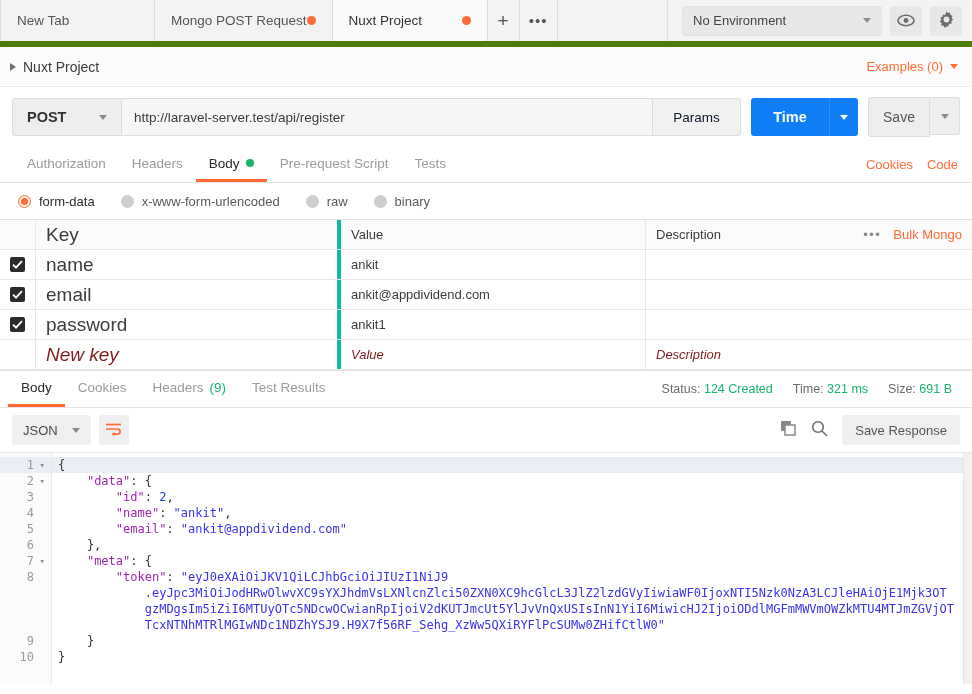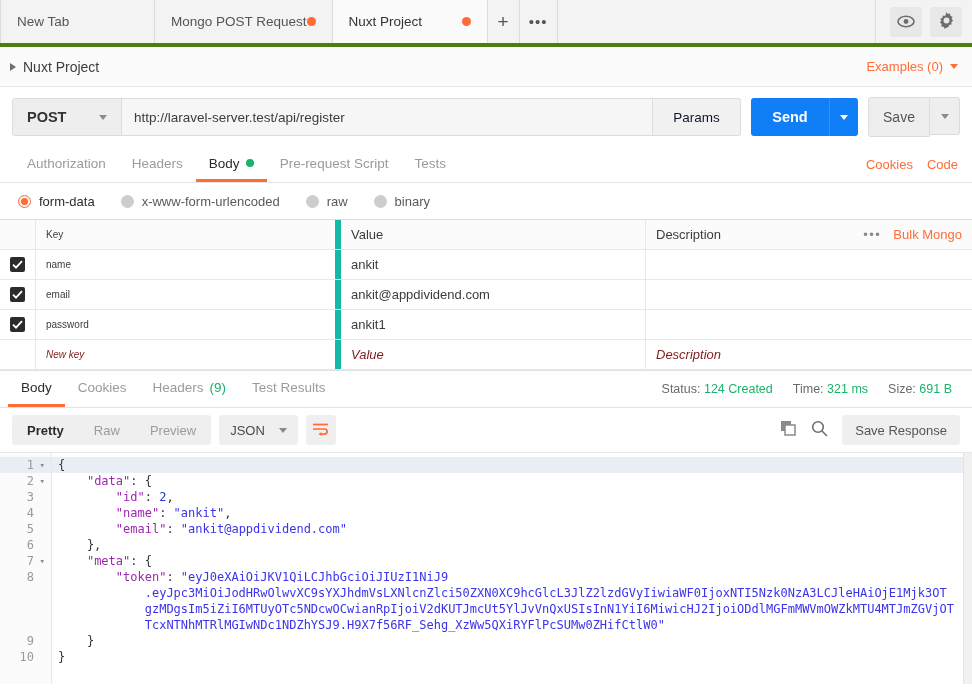--- a/index.html
+++ b/index.html
@@ -10,21 +10,21 @@
     font-size: 13px;
     color: #3c3c3c;
     overflow: hidden;
   }
 
   
   .tabbar {
     display: flex; align-items: stretch;
     height: 47px;
     background: #f3f3f3;
-    border-bottom: 4px solid #4d7c0f;
+    border-bottom: 6px solid #4d7c0f;
   }
   .tabs-left { display: flex; align-items: stretch; flex: 0 0 auto; }
   .tab {
     display: flex; align-items: center;
     padding: 0 16px;
     min-width: 155px;
     background: #f3f3f3;
     border-right: 1px solid #dcdcdc;
     font-size: 13.5px;
     color: #555;
@@ -242,22 +242,22 @@
     width: 15px; height: 15px;
     background: #2b2b2b; border-radius: 2px;
     display: flex; align-items: center; justify-content: center;
     cursor: pointer;
   }
   .chk svg { display: block; }
   .kv-key {
     flex: 0 0 305px;
     display: flex; align-items: center;
     padding: 0 10px;
-    border-right: 6px solid #14b8a6;
-    font-size: 10px;
+    border-right: 4px solid #14b8a6;
+    font-size: 19px;
     cursor: text;
   }
   .kv-val {
     flex: 0 0 305px;
     display: flex; align-items: center;
     padding: 0 10px;
     border-right: 1px solid #e8e8e8;
     font-size: 13px;
     cursor: text;
   }
@@ -381,20 +381,24 @@
     </div>
     <div class="tab active">
       <span class="tab-label">Nuxt Project</span>
       <span class="tab-dot"></span>
     </div>
     <div class="tab-plus">+</div>
     <div class="tab-more">•••</div>
   </div>
   <div class="tabbar-spacer"></div>
   <div class="tabbar-right">
+    <div class="env-select">
+      <span>No Environment</span>
+      <span class="caret"></span>
+    </div>
     <div class="icon-btn">
       <span>
         <svg width="18" height="13" viewBox="0 0 18 13">
             <ellipse cx="9" cy="6.5" rx="8" ry="5.2" fill="none" stroke="#6d6d6d" stroke-width="1.6"></ellipse>
             <circle cx="9" cy="6.5" r="2.4" fill="#6d6d6d"></circle>
           </svg>
       </span>
     </div>
     <div class="icon-btn">
       <span>
@@ -419,21 +423,21 @@
 <div class="urlrow">
   <div class="method-box">
     <span>POST</span>
     <span class="caret"></span>
   </div>
   <div class="url-box">
     <span>http://laravel-server.test/api/register</span>
   </div>
   <div class="params-btn">Params</div>
   <div class="send-group">
-    <div class="send-btn">Send</div>
+    <div class="send-btn">Time</div>
     <div class="send-caret">
       <span class="caret-white"></span>
     </div>
   </div>
   <div class="save-group">
     <div class="save-btn">Save</div>
     <div class="save-caret">
       <span class="caret"></span>
     </div>
   </div>
@@ -566,25 +570,20 @@
       <span class="meta-val">321 ms</span>
     </span>
     <span>
       <span class="meta-label">Size:</span>
       <span class="meta-val">691 B</span>
     </span>
   </div>
 </div>
 
 <div class="viewtoolbar">
-  <div class="segment">
-    <div class="seg active">Pretty</div>
-    <div class="seg">Raw</div>
-    <div class="seg">Preview</div>
-  </div>
   <div class="fmt-select">
     <span>JSON</span>
     <span class="caret"></span>
   </div>
   <div class="wrap-btn">
     <span>
       <svg width="17" height="14" viewBox="0 0 17 14">
         <line x1="1" y1="2.5" x2="16" y2="2.5" stroke="#ff6c37" stroke-width="1.7"></line>
         <path d="M1 7h11.5a2.6 2.6 0 0 1 0 5.2H7.5" stroke="#ff6c37" stroke-width="1.7" fill="none"></path>
         <path d="M9.4 9.9L6.7 12.2 9.4 14" fill="#ff6c37"></path>

